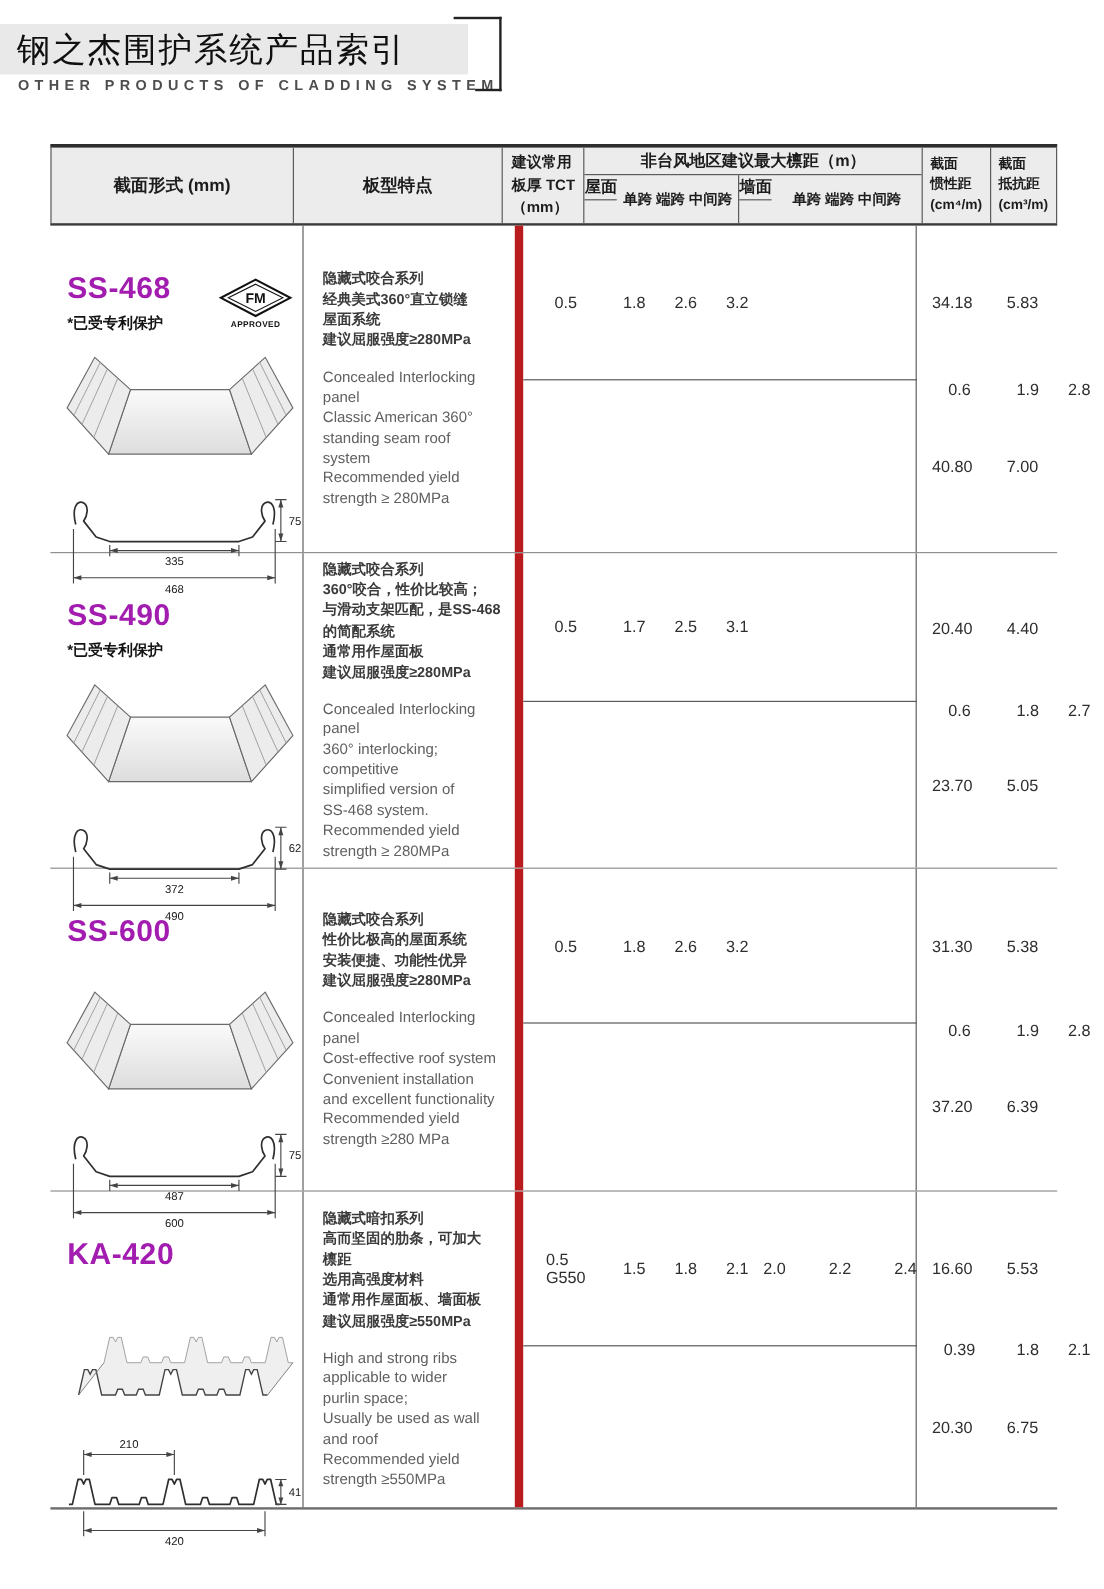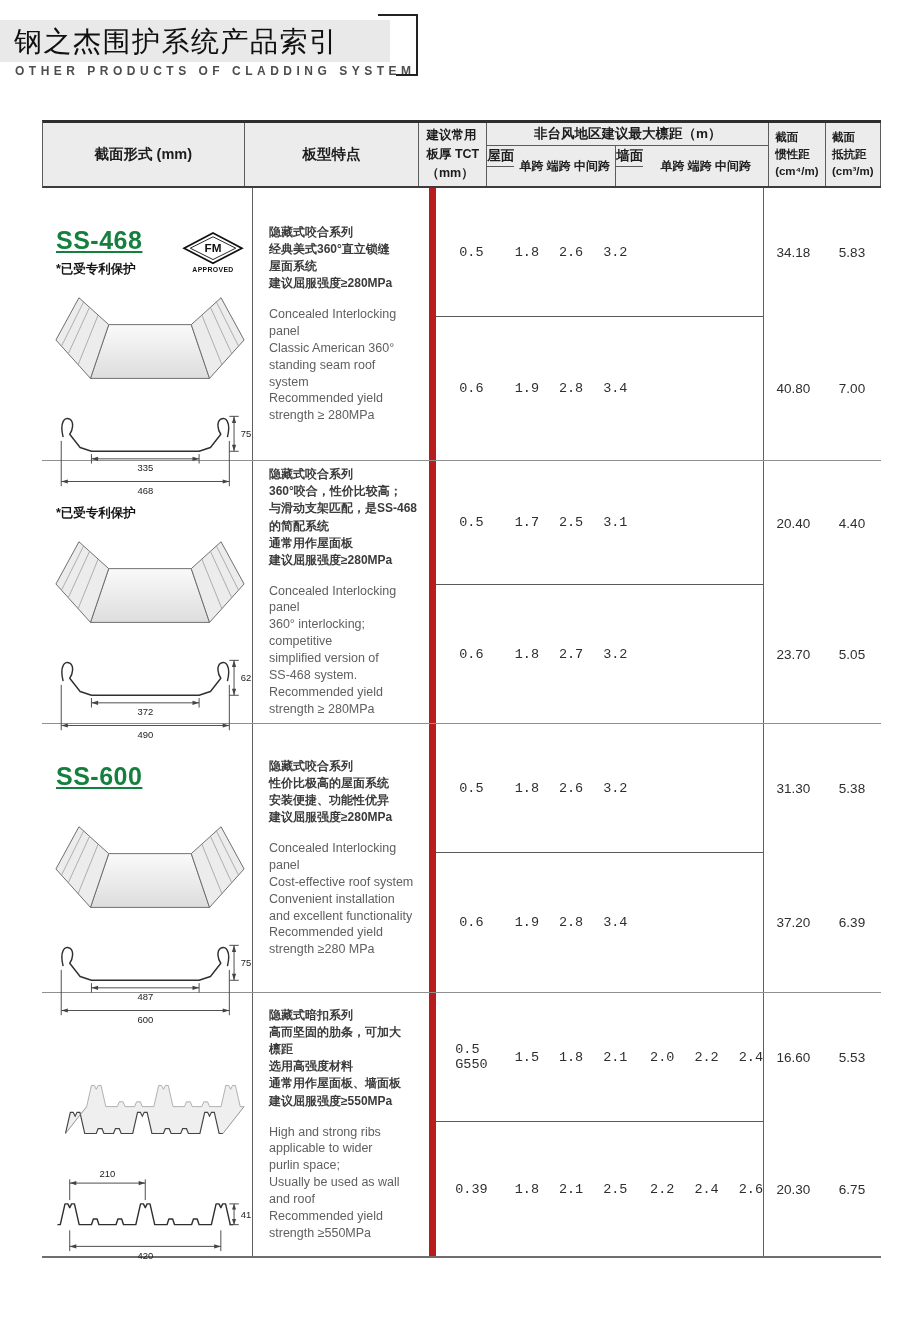--- a/index.html
+++ b/index.html
@@ -30,41 +30,41 @@
   .g-name{height:20px;line-height:20px;border-bottom:1px solid #5c5c5c;text-align:center;font-size:13.5px;font-weight:600;color:#1c1c1c;}
   .g-sub{flex:1;display:flex;align-items:center;justify-content:center;font-size:12px;font-weight:600;color:#1c1c1c;}
   .th-c6{width:59px;font-size:11.5px;line-height:1.45;}
   .th-c7{width:58px;font-size:11.5px;line-height:1.45;}
 
   
   .product{display:flex;border-bottom:1px solid #909090;}
   .product.last{border-bottom:2px solid #6e6e6e;}
   .cell-profile{width:211px;border-right:1px solid #606060;box-sizing:border-box;position:relative;padding:38px 0 0 14px;}
   .cell-features{width:183px;border-right:7px solid #b91c1c;box-sizing:border-box;display:flex;flex-direction:column;justify-content:center;gap:14px;padding:8px 8px 8px 16px;}
-  .col-mid{width:328px;border-right:1px solid #606060;box-sizing:border-box;display:flex;flex-direction:column;font-family:Liberation Mono, monospace;}
+  .col-mid{width:328px;border-right:1px solid #606060;box-sizing:border-box;display:flex;flex-direction:row;}
   .col-vals{width:117px;display:flex;flex-direction:column;}
   .subrow{display:flex;align-items:center;}
   .sr1{border-bottom:1px solid #5a5a5a;box-sizing:border-box;}
   .sr2{flex:1;}
   .thick{width:71px;display:flex;align-items:center;justify-content:center;font-size:13.5px;color:#2e2e2e;text-align:left;}
   .spans-roof{width:129px;display:flex;justify-content:space-evenly;font-size:13.5px;color:#2e2e2e;gap:12px;}
-  .spans-wall{width:128px;display:flex;justify-content:flex-end;font-size:13.5px;color:#2e2e2e;gap:20px;}
+  .spans-wall{width:128px;display:flex;justify-content:space-between;font-size:13.5px;color:#2e2e2e;gap:20px;}
   .valrow{display:flex;align-items:center;}
   .vr2{flex:1;}
   .iv{width:59px;text-align:center;font-size:13.5px;color:#2e2e2e;}
   .rv{width:58px;text-align:center;font-size:13.5px;color:#2e2e2e;}
 
   
   .h-p0{height:272px;} .h-p0 .sr1,.h-p0 .vr1{height:129px;}
   .h-p1{height:262px;} .h-p1 .sr1,.h-p1 .vr1{height:124px;}
   .h-p2{height:268px;} .h-p2 .sr1,.h-p2 .vr1{height:129px;}
   .h-p3{height:263px;} .h-p3 .sr1,.h-p3 .vr1{height:129px;}
 
   
-  .pname{font-size:25px;font-weight:800;color:#15803d;letter-spacing:.5px;text-decoration:underline;}
+  .pname{font-size:25px;font-weight:800;color:#a21caf;letter-spacing:.5px;}
   .patent{font-size:12.5px;font-weight:700;color:#141414;margin-top:6px;}
   .svg-3d{display:block;width:192px;margin:14px 0 0 -2px;}
   .svg-sec{display:block;width:204px;margin:4px 0 0 -8px;}
   .fm-badge{position:absolute;right:8px;top:42px;width:62px;height:46px;}
   .fm-t{font-size:17px;font-weight:bold;fill:#111;}
   .fm-s{font-size:10px;font-weight:bold;fill:#111;letter-spacing:.5px;}
 
   .feat-zh{font-size:12px;font-weight:600;color:#3b3b3b;line-height:1.42;}
   .feat-en{font-size:12.5px;font-weight:400;color:#606060;line-height:1.35;}
 
@@ -212,20 +212,21 @@
       </div>
       <div class="valrow vr2">
         <span class="iv">40.80</span>
         <span class="rv">7.00</span>
       </div>
     </div>
   </section>
 
   <section class="product h-p1">
     <div class="cell-profile">
+      <div class="pname">SS-490</div>
       <div class="patent">*已受专利保护</div>
       <svg class="svg-3d" viewBox="0 0 200 96">
         <polygon points="57,34 143,34 162,90 38,90" fill="url(#panGrad)" stroke="#6a6a6a" stroke-width="1"></polygon>
         <polygon points="57,34 26,6 2,50 38,90" fill="#ececec" stroke="#6a6a6a" stroke-width="1"></polygon>
         <polygon points="143,34 174,6 198,50 162,90" fill="#ececec" stroke="#6a6a6a" stroke-width="1"></polygon>
         <line x1="46" y1="24" x2="25" y2="76" stroke="#9a9a9a" stroke-width="0.8"></line>
         <line x1="37" y1="16" x2="15" y2="64" stroke="#9a9a9a" stroke-width="0.8"></line>
         <line x1="31" y1="10" x2="8" y2="56" stroke="#9a9a9a" stroke-width="0.8"></line>
         <line x1="154" y1="24" x2="175" y2="76" stroke="#9a9a9a" stroke-width="0.8"></line>
         <line x1="163" y1="16" x2="185" y2="64" stroke="#9a9a9a" stroke-width="0.8"></line>
@@ -393,20 +394,21 @@
       </div>
       <div class="valrow vr2">
         <span class="iv">37.20</span>
         <span class="rv">6.39</span>
       </div>
     </div>
   </section>
 
   <section class="product h-p3 last">
     <div class="cell-profile">
+      <div class="pname">KA-420</div>
       <svg class="svg-3d" viewBox="0 0 200 96" style="margin-top:18px">
         <polygon points="12,88 17,66 20,66 22,70 24,66 27,66 32,88 44,88 46,83 50,83 52,88 62,88 64,83 68,83 70,88 82,88 87,66 90,66 92,70 94,66 97,66 102,88 114,88 116,83 120,83 122,88 132,88 134,83 138,83 140,88 152,88 157,66 160,66 162,70 164,66 167,66 172,88 176,88 198,60 194,60 189,38 186,38 184,42 182,38 179,38 174,60 162,60 160,55 156,55 154,60 144,60 142,55 138,55 136,60 124,60 119,38 116,38 114,42 112,38 109,38 104,60 92,60 90,55 86,55 84,60 74,60 72,55 68,55 66,60 54,60 49,38 46,38 44,42 42,38 39,38 34,60" fill="#efefef" stroke="none"></polygon>
         <polyline points="34,60 39,38 42,38 44,42 46,38 49,38 54,60 66,60 68,55 72,55 74,60 84,60 86,55 90,55 92,60 104,60 109,38 112,38 114,42 116,38 119,38 124,60 136,60 138,55 142,55 144,60 154,60 156,55 160,55 162,60 174,60 179,38 182,38 184,42 186,38 189,38 194,60 198,60" fill="none" stroke="#9b9b9b" stroke-width="0.8"></polyline>
         <polyline points="12,88 17,66 20,66 22,70 24,66 27,66 32,88 44,88 46,83 50,83 52,88 62,88 64,83 68,83 70,88 82,88 87,66 90,66 92,70 94,66 97,66 102,88 114,88 116,83 120,83 122,88 132,88 134,83 138,83 140,88 152,88 157,66 160,66 162,70 164,66 167,66 172,88 176,88" fill="none" stroke="#444" stroke-width="1.2"></polyline>
         <line x1="12" y1="88" x2="34" y2="60" stroke="#777" stroke-width="0.8"></line>
         <line x1="176" y1="88" x2="198" y2="60" stroke="#777" stroke-width="0.8"></line>
       </svg>
       <svg class="svg-sec" viewBox="0 0 216 118" style="margin-top:10px">
         <line x1="23" y1="30" x2="23" y2="52" stroke="#444" stroke-width="1"></line>
         <line x1="103" y1="30" x2="103" y2="52" stroke="#444" stroke-width="1"></line>

